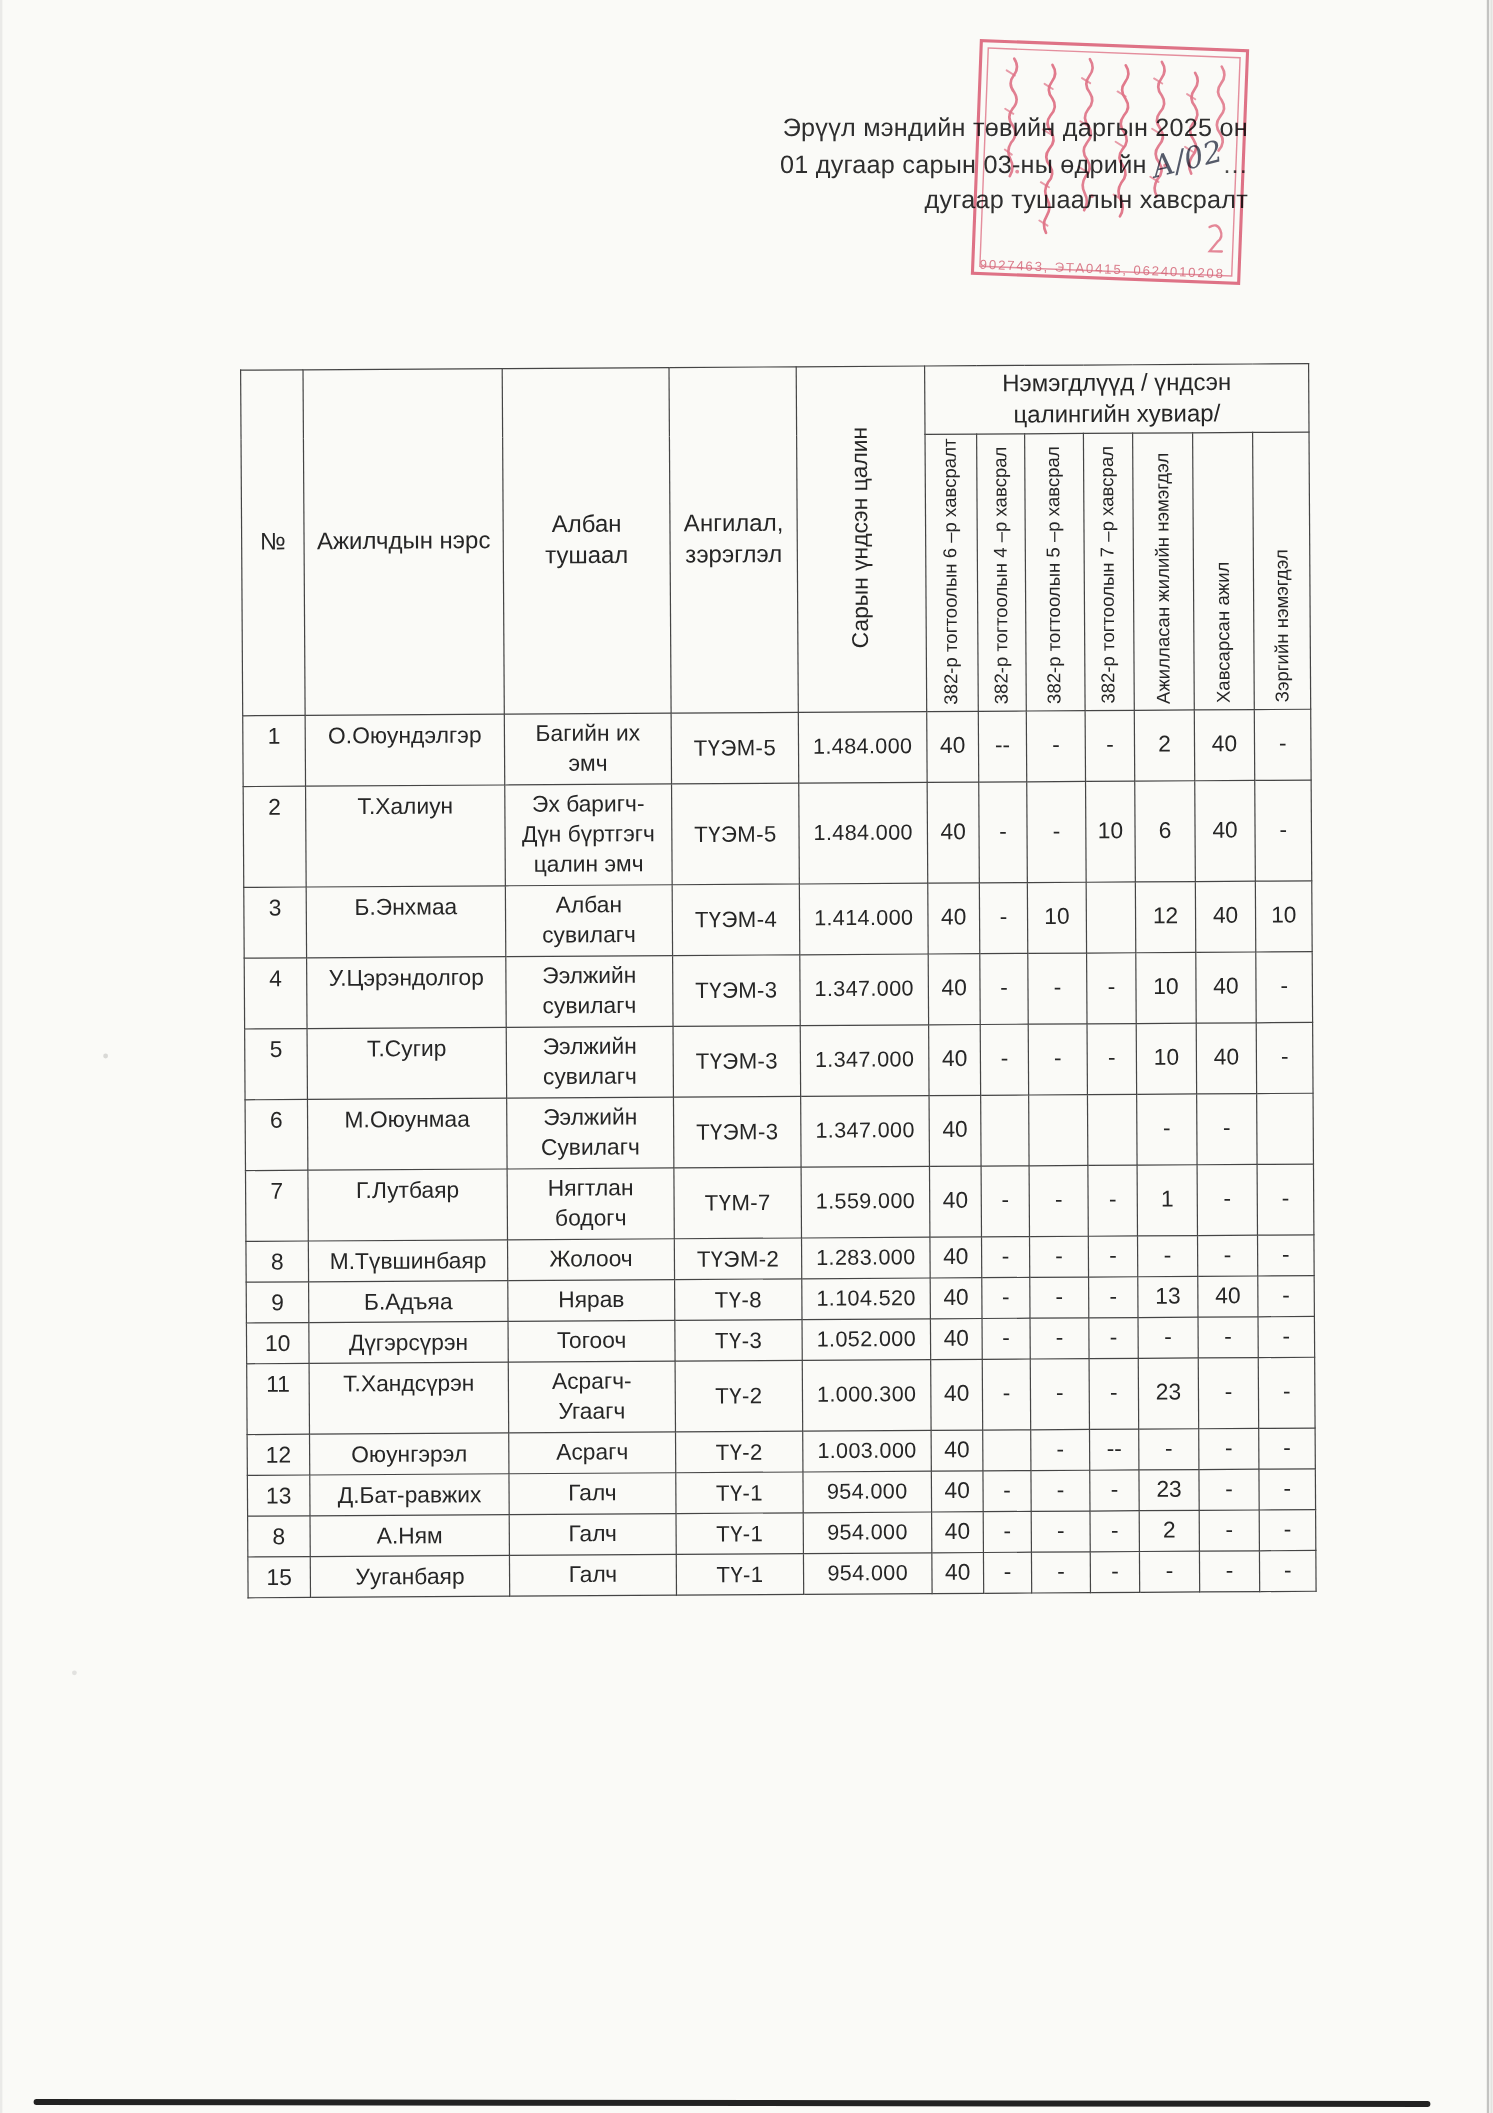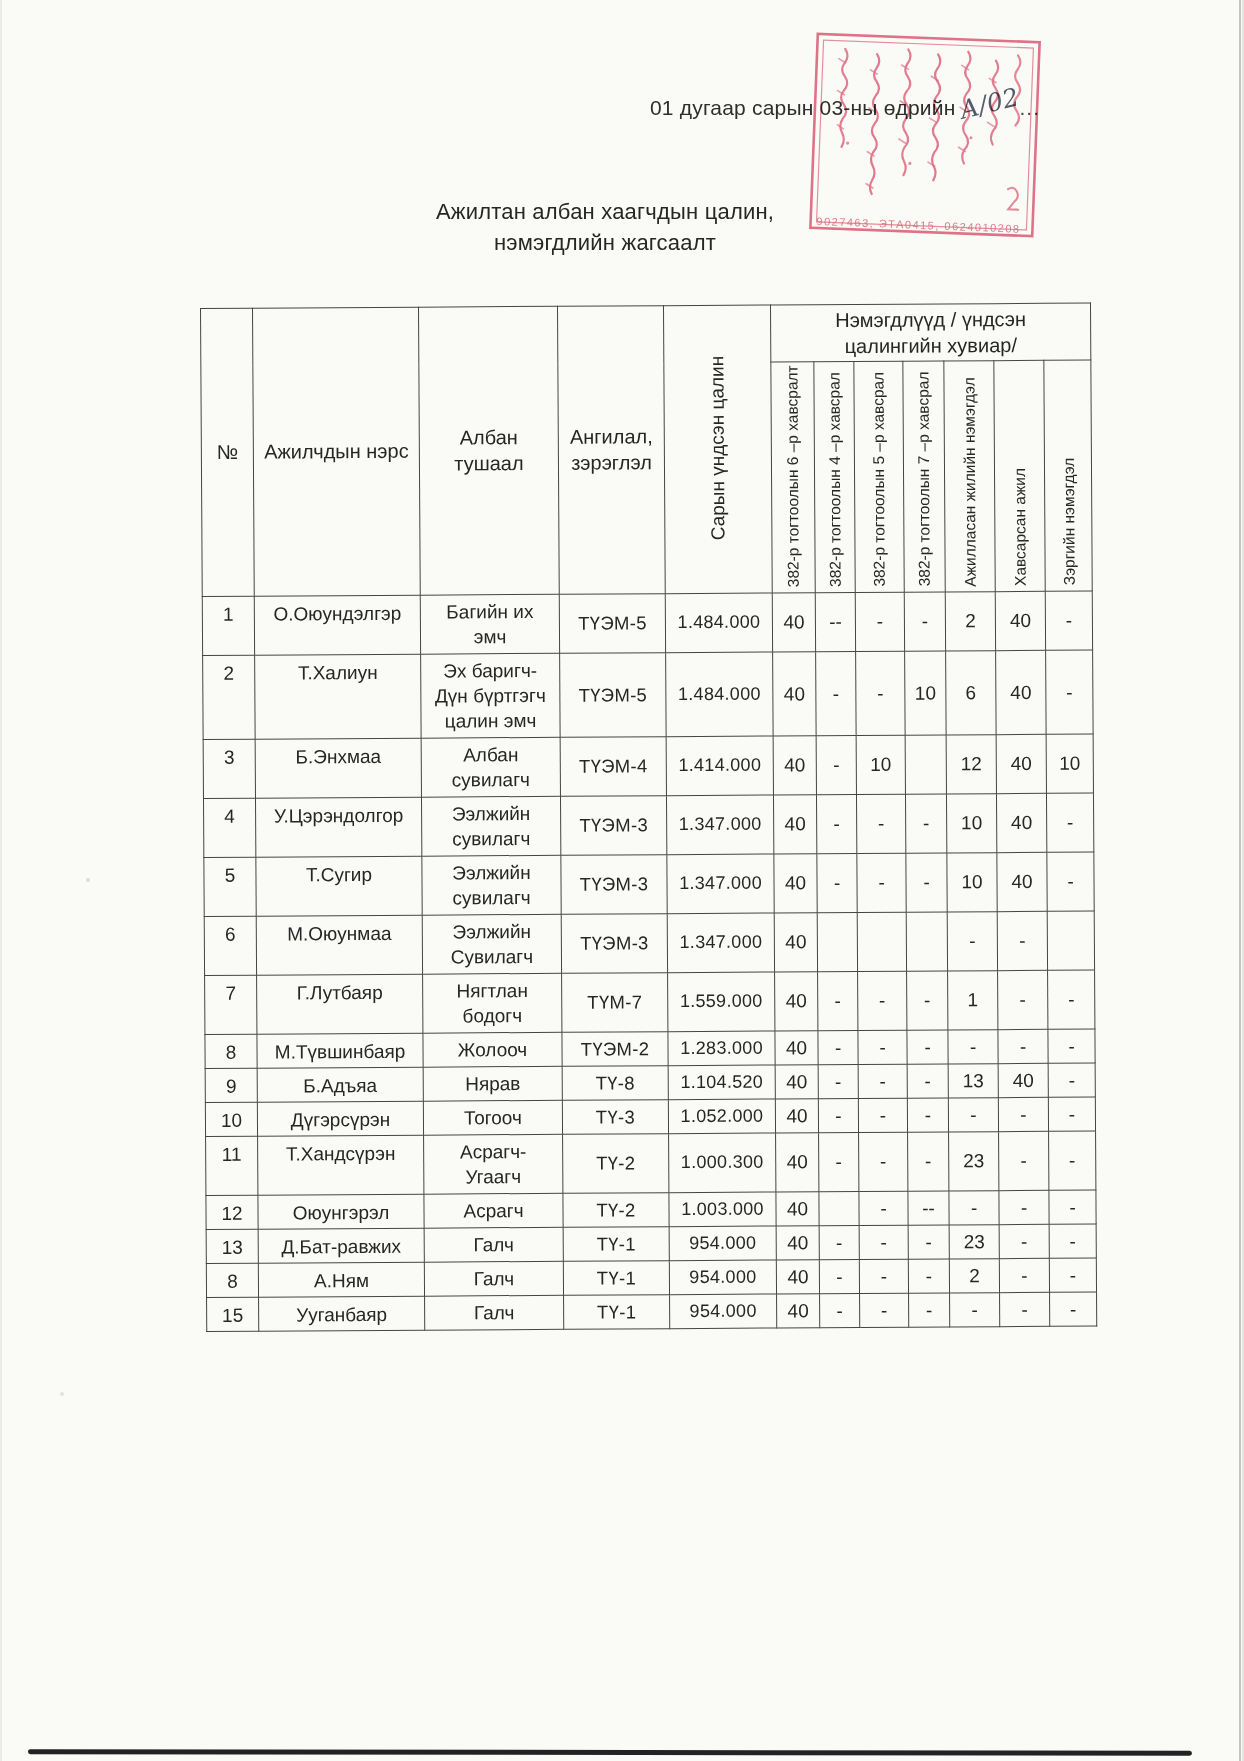--- a/index.html
+++ b/index.html
@@ -86,23 +86,25 @@
 <div class="page">
 
   <div class="scan-left-edge"></div>
   <div class="scan-right-edge"></div>
   <div class="scan-right-edge2"></div>
   <div class="scan-bottom-line"></div>
   <div class="scan-dot" style="left:86px;top:878px;opacity:.35"></div>
   <div class="scan-dot" style="left:60px;top:1392px;opacity:.25"></div>
 
   <div class="header-note">
+    <div>Эрүүл мэндийн төвийн даргын 2025 он</div>
     <div>
       <span>01 дугаар сарын 03-ны  өдрийн</span><span class="handwritten">А/02</span><span class="dot-leader">...</span>
     </div>
+    <div>дугаар тушаалын хавсралт</div>
   </div>
 
   <div class="stamp">
     <svg viewBox="0 0 226 198">
       <g fill="none" stroke="#e0617a" stroke-linecap="round">
         <rect x="2" y="2" width="222" height="194" stroke-width="2.6"></rect>
         <rect x="8" y="8" width="210" height="182" stroke-width="1.2" opacity=".8"></rect>
 
         <path stroke-width="2.2" opacity=".9" d="M30,16 q5,7 0,14 q-5,7 1,14 q5,7 -1,14 q-5,7 1,14 q5,7 -1,14 q-4,7 0,14 q4,7 0,14"></path>
         <path stroke-width="1.6" opacity=".7" d="M24,26 l7,4 M24,58 l7,4 M25,92 l6,4"></path>
@@ -119,24 +121,20 @@
         <path stroke-width="2.2" opacity=".85" d="M203,16 q5,7 0,14 q-5,7 1,14 q5,7 -1,14 q-5,7 1,14 q5,7 -1,14"></path>
         <path stroke-width="2" opacity=".85" d="M198,150 q6,-4 9,2 q3,6 -2,10 l-6,8 l10,0"></path>
         <circle cx="36" cy="110" r="1.6" fill="#e0617a" stroke="none" opacity=".8"></circle>
         <circle cx="99" cy="128" r="1.6" fill="#e0617a" stroke="none" opacity=".8"></circle>
         <circle cx="159" cy="100" r="1.6" fill="#e0617a" stroke="none" opacity=".8"></circle>
       </g>
     </svg>
     <div class="stamp-serial">9027463, ЭТА0415, 0624010208</div>
   </div>
 
-  <div class="doc-title">
-    <div>Ажилтан албан хаагчдын цалин,</div>
-    <div>нэмэгдлийн жагсаалт</div>
-  </div>
 
   <div class="table-wrap">
     <table>
       <colgroup>
         <col style="width:52px">
           <col style="width:166px">
           <col style="width:139px">
         <col style="width:106px">
           <col style="width:107px">
           <col style="width:43px">

